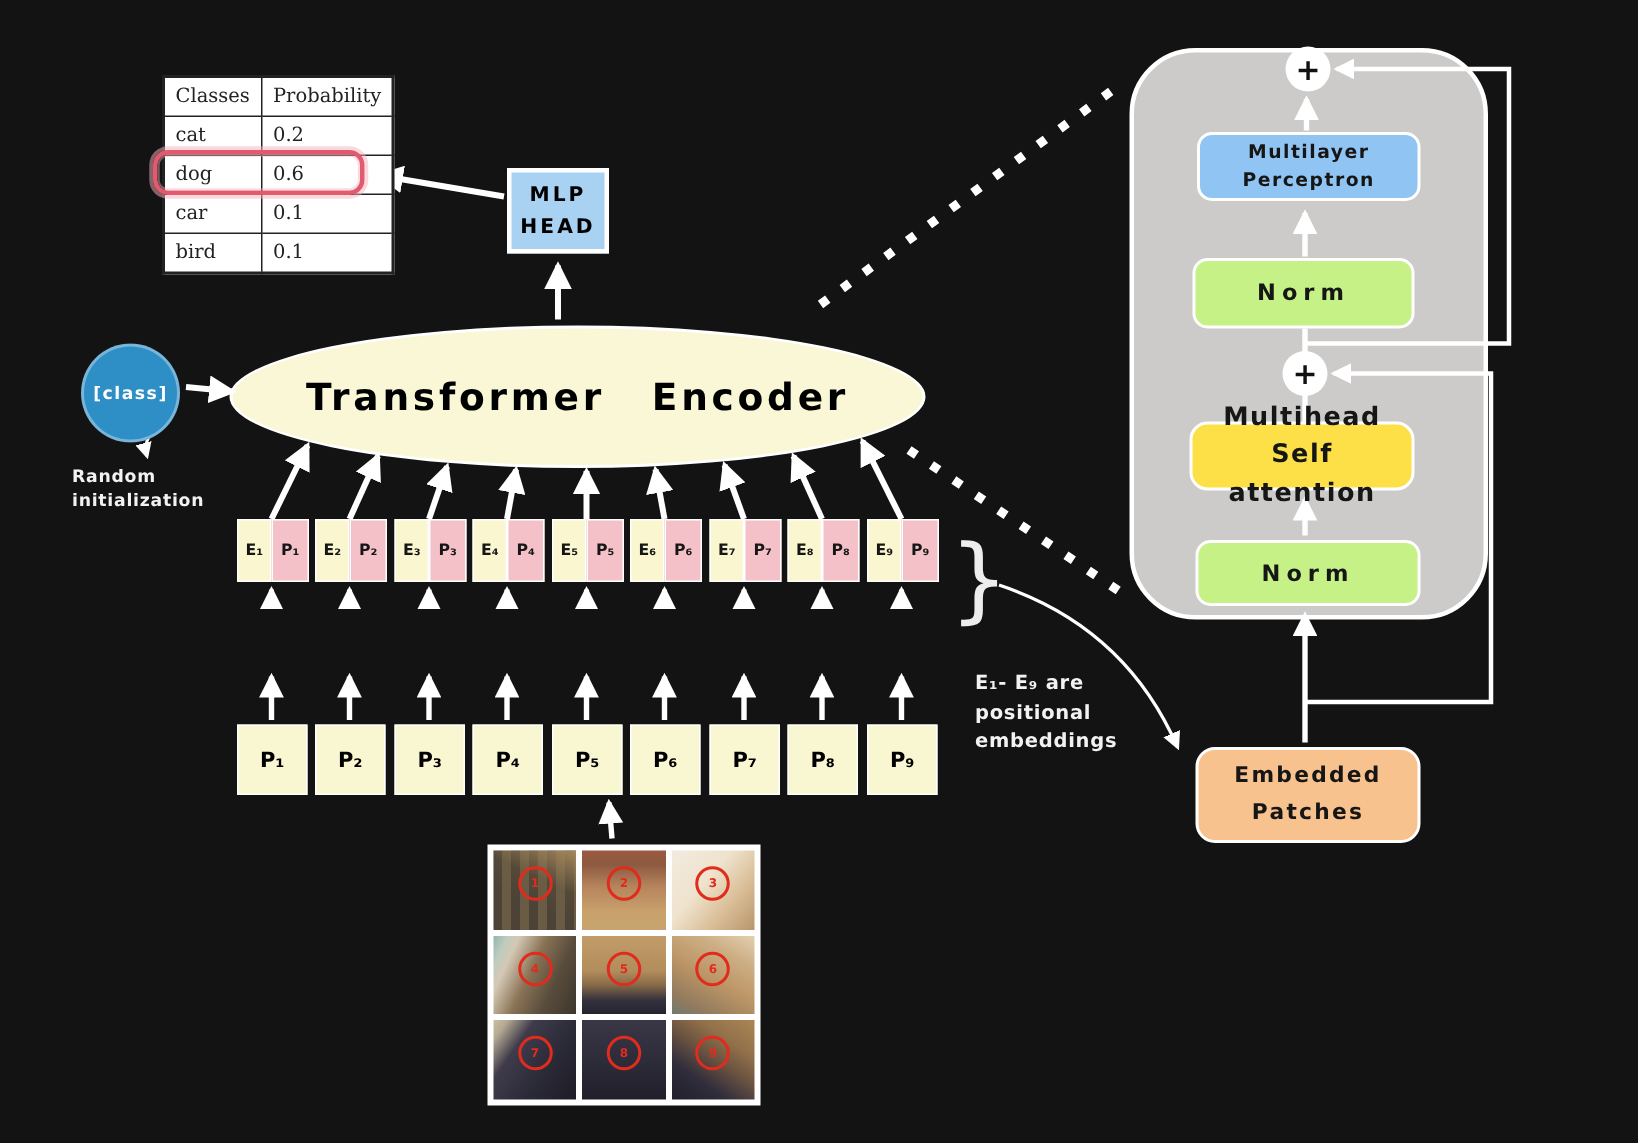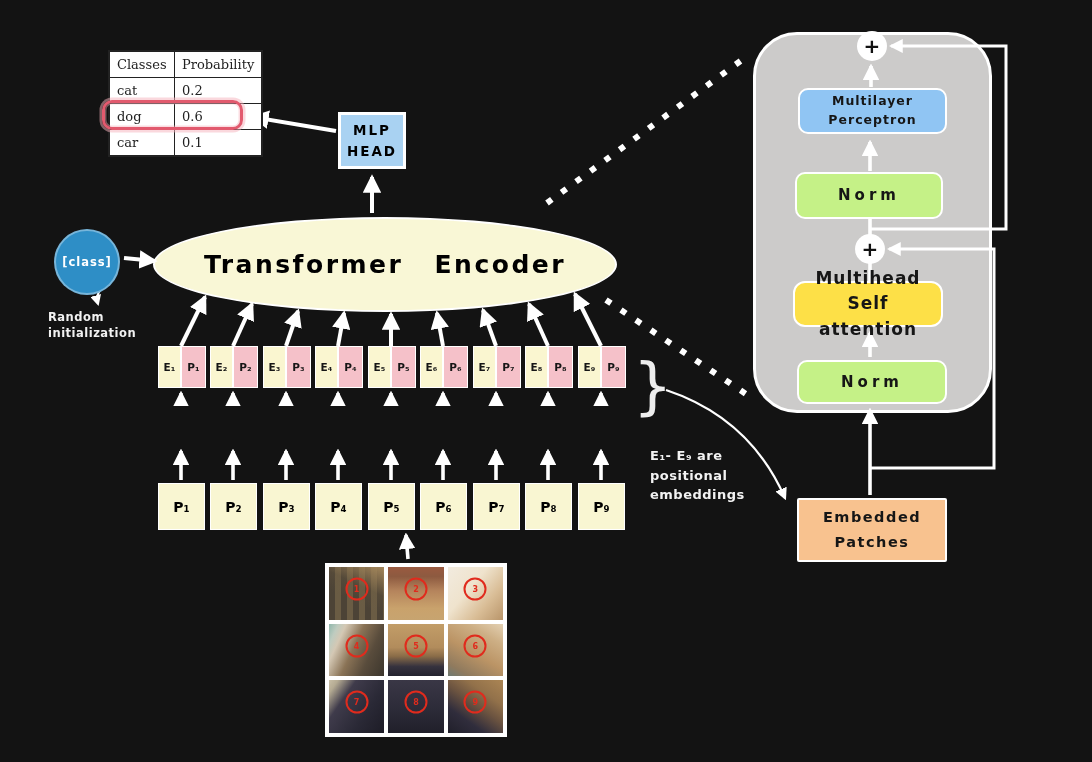--- a/index.html
+++ b/index.html
@@ -76,21 +76,21 @@
   .plus2{left:855px;top:234px;}
   .blk{border:2px solid #fff;font-weight:bold;color:#161616;line-height:1.5;}
   .blk-mlp{left:798px;top:88px;width:149px;height:46px;background:#90c5f3;border-radius:10px;
          font-size:12.5px;letter-spacing:1px;}
   .blk-norm1{left:795px;top:172px;width:148px;height:47px;background:#c5f187;border-radius:10px;
          font-size:15px;letter-spacing:4px;}
   .blk-msa{left:793px;top:281px;width:150px;height:46px;background:#fde047;border-radius:12px;
          font-size:17px;letter-spacing:1px;}
   .blk-norm2{left:797px;top:360px;width:150px;height:44px;background:#c5f187;border-radius:10px;
          font-size:15px;letter-spacing:4px;}
-  .blk-emb{left:797px;top:498px;width:150px;height:64px;background:#f8c28f;border-radius:2px;
+  .blk-emb{left:797px;top:498px;width:150px;height:64px;background:#f8c28f;border-radius:13px;
          font-size:14.5px;letter-spacing:1.5px;line-height:1.7;}
 
   svg.wiring{position:absolute;left:0;top:0;z-index:2;}
   .z1{z-index:1;align-items:center;} .z3{position:absolute;z-index:3;box-sizing:border-box;}
 </style>
 </head>
 <body>
 
 <div class="canvas">
 
@@ -170,20 +170,24 @@
     <tr>
       <td>cat</td>
       <td>0.2</td>
     </tr>
     <tr>
       <td>dog</td>
       <td>0.6</td>
     </tr>
     <tr>
       <td>car</td>
+      <td>0.1</td>
+    </tr>
+    <tr>
+      <td>bird</td>
       <td>0.1</td>
     </tr>
   </tbody>
     </table>
   <div class="abs z3 row-highlight"></div>
 
   <div class="abs z3 mlp-head ctr hand pre">MLP
 HEAD</div>
 
   <div class="abs z3 class-circle ctr">

